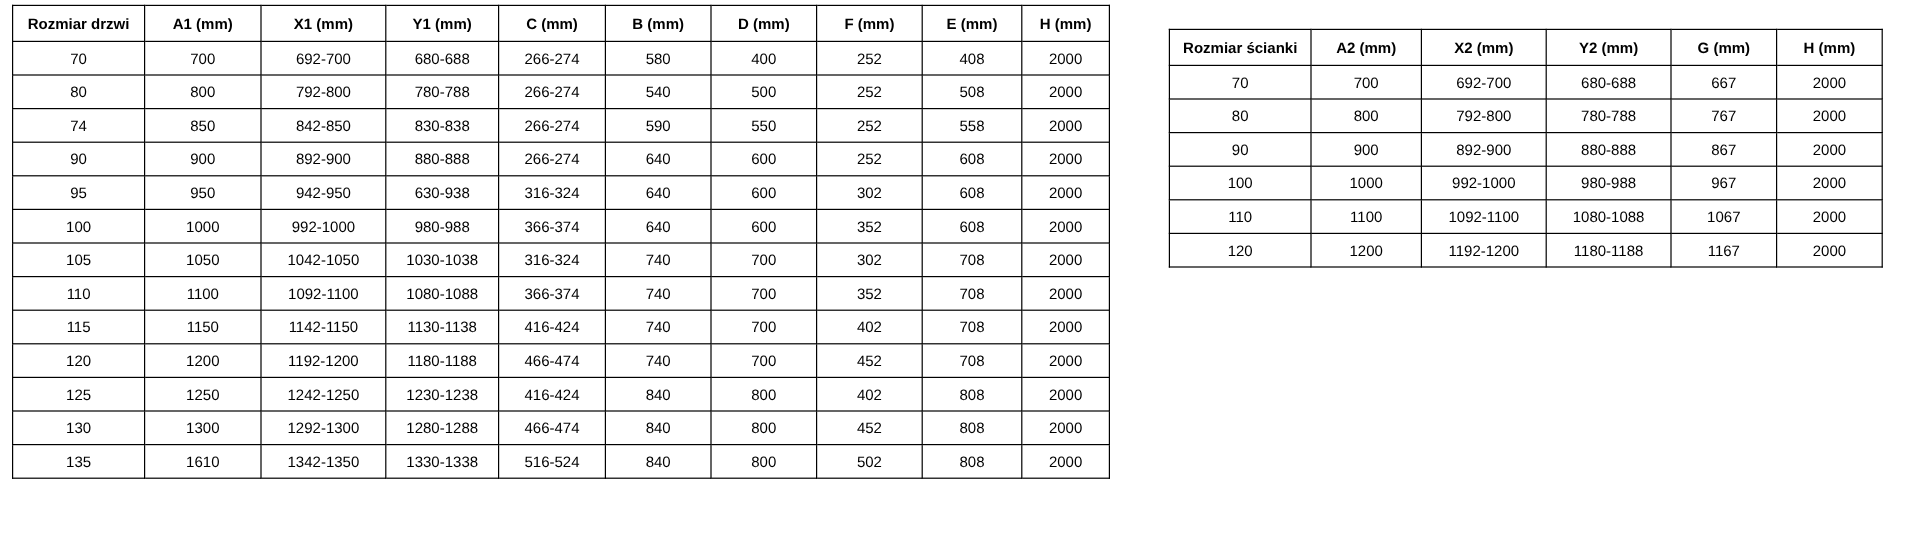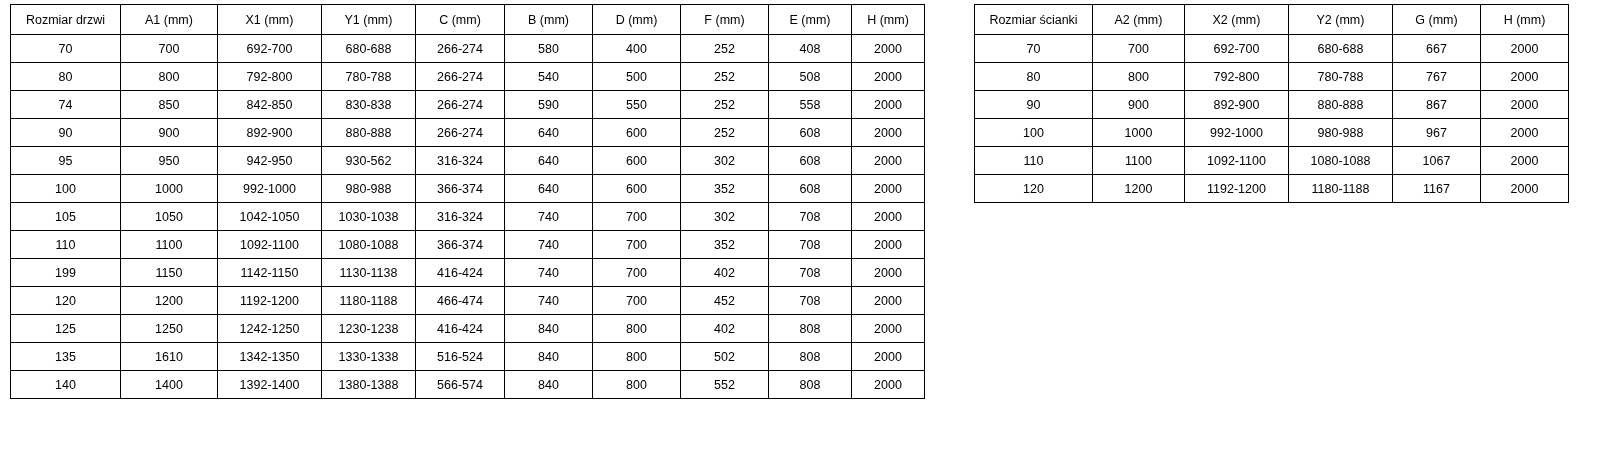--- a/index.html
+++ b/index.html
@@ -17,37 +17,37 @@
   .page {
     position: relative;
     width: 1600px;
     height: 459px;
   }
   .table-block {
     position: absolute;
     top: 4px;
   }
   #door-table-block { left: 10px; }
-  #wall-table-block { left: 974px; }
+  #wall-table-block { left: 974px; margin-top: 20px; }
 
   table {
     border-collapse: collapse;
     table-layout: fixed;
   }
   th, td {
     border: 1px solid #000000;
     text-align: center;
     vertical-align: middle;
     font-size: 12.5px;
     height: 27px;
     padding: 0 4px;
     white-space: nowrap;
   }
   th {
-    font-weight: normal;
+    font-weight: bold;
     height: 29px;
   }
   td {
     font-weight: normal;
   }
 
   
   #door-table col.c0 { width: 110px; }
   #door-table col.c1 { width: 97px; }
   #door-table col.c2 { width: 104px; }
@@ -146,21 +146,21 @@
             <td>640</td>
             <td>600</td>
             <td>252</td>
             <td>608</td>
             <td>2000</td>
           </tr>
           <tr>
             <td>95</td>
             <td>950</td>
             <td>942-950</td>
-            <td>930-562</td>
+            <td>630-938</td>
             <td>316-324</td>
             <td>640</td>
             <td>600</td>
             <td>302</td>
             <td>608</td>
             <td>2000</td>
           </tr>
           <tr>
             <td>100</td>
             <td>1000</td>
@@ -191,21 +191,21 @@
             <td>1092-1100</td>
             <td>1080-1088</td>
             <td>366-374</td>
             <td>740</td>
             <td>700</td>
             <td>352</td>
             <td>708</td>
             <td>2000</td>
           </tr>
           <tr>
-            <td>199</td>
+            <td>115</td>
             <td>1150</td>
             <td>1142-1150</td>
             <td>1130-1138</td>
             <td>416-424</td>
             <td>740</td>
             <td>700</td>
             <td>402</td>
             <td>708</td>
             <td>2000</td>
           </tr>
@@ -227,40 +227,40 @@
             <td>1242-1250</td>
             <td>1230-1238</td>
             <td>416-424</td>
             <td>840</td>
             <td>800</td>
             <td>402</td>
             <td>808</td>
             <td>2000</td>
           </tr>
           <tr>
+            <td>130</td>
+            <td>1300</td>
+            <td>1292-1300</td>
+            <td>1280-1288</td>
+            <td>466-474</td>
+            <td>840</td>
+            <td>800</td>
+            <td>452</td>
+            <td>808</td>
+            <td>2000</td>
+          </tr>
+          <tr>
             <td>135</td>
             <td>1610</td>
             <td>1342-1350</td>
             <td>1330-1338</td>
             <td>516-524</td>
             <td>840</td>
             <td>800</td>
             <td>502</td>
-            <td>808</td>
-            <td>2000</td>
-          </tr>
-          <tr>
-            <td>140</td>
-            <td>1400</td>
-            <td>1392-1400</td>
-            <td>1380-1388</td>
-            <td>566-574</td>
-            <td>840</td>
-            <td>800</td>
-            <td>552</td>
             <td>808</td>
             <td>2000</td>
           </tr>
         </tbody>
     </table>
   </div>
 
   <div class="table-block" id="wall-table-block">
     <table id="wall-table">
       <colgroup>

